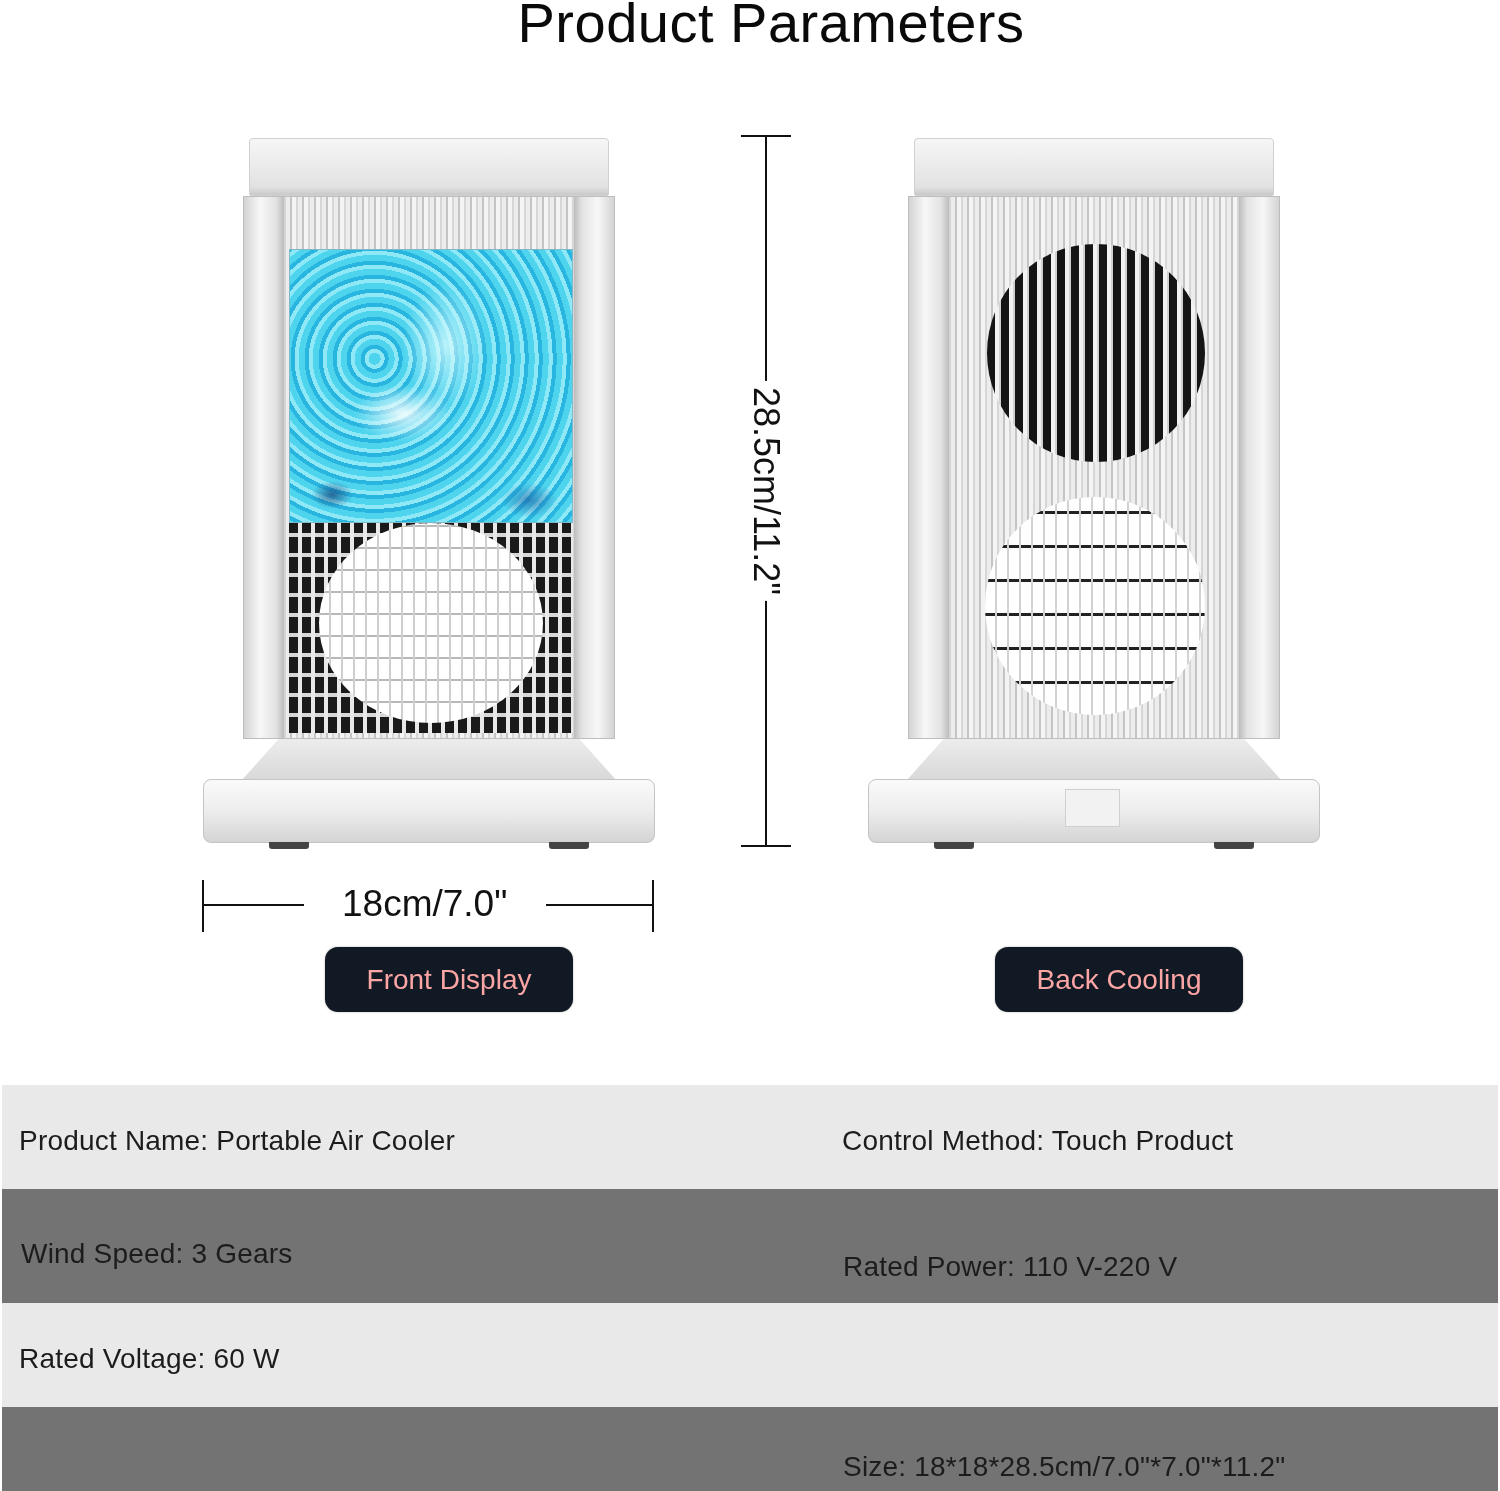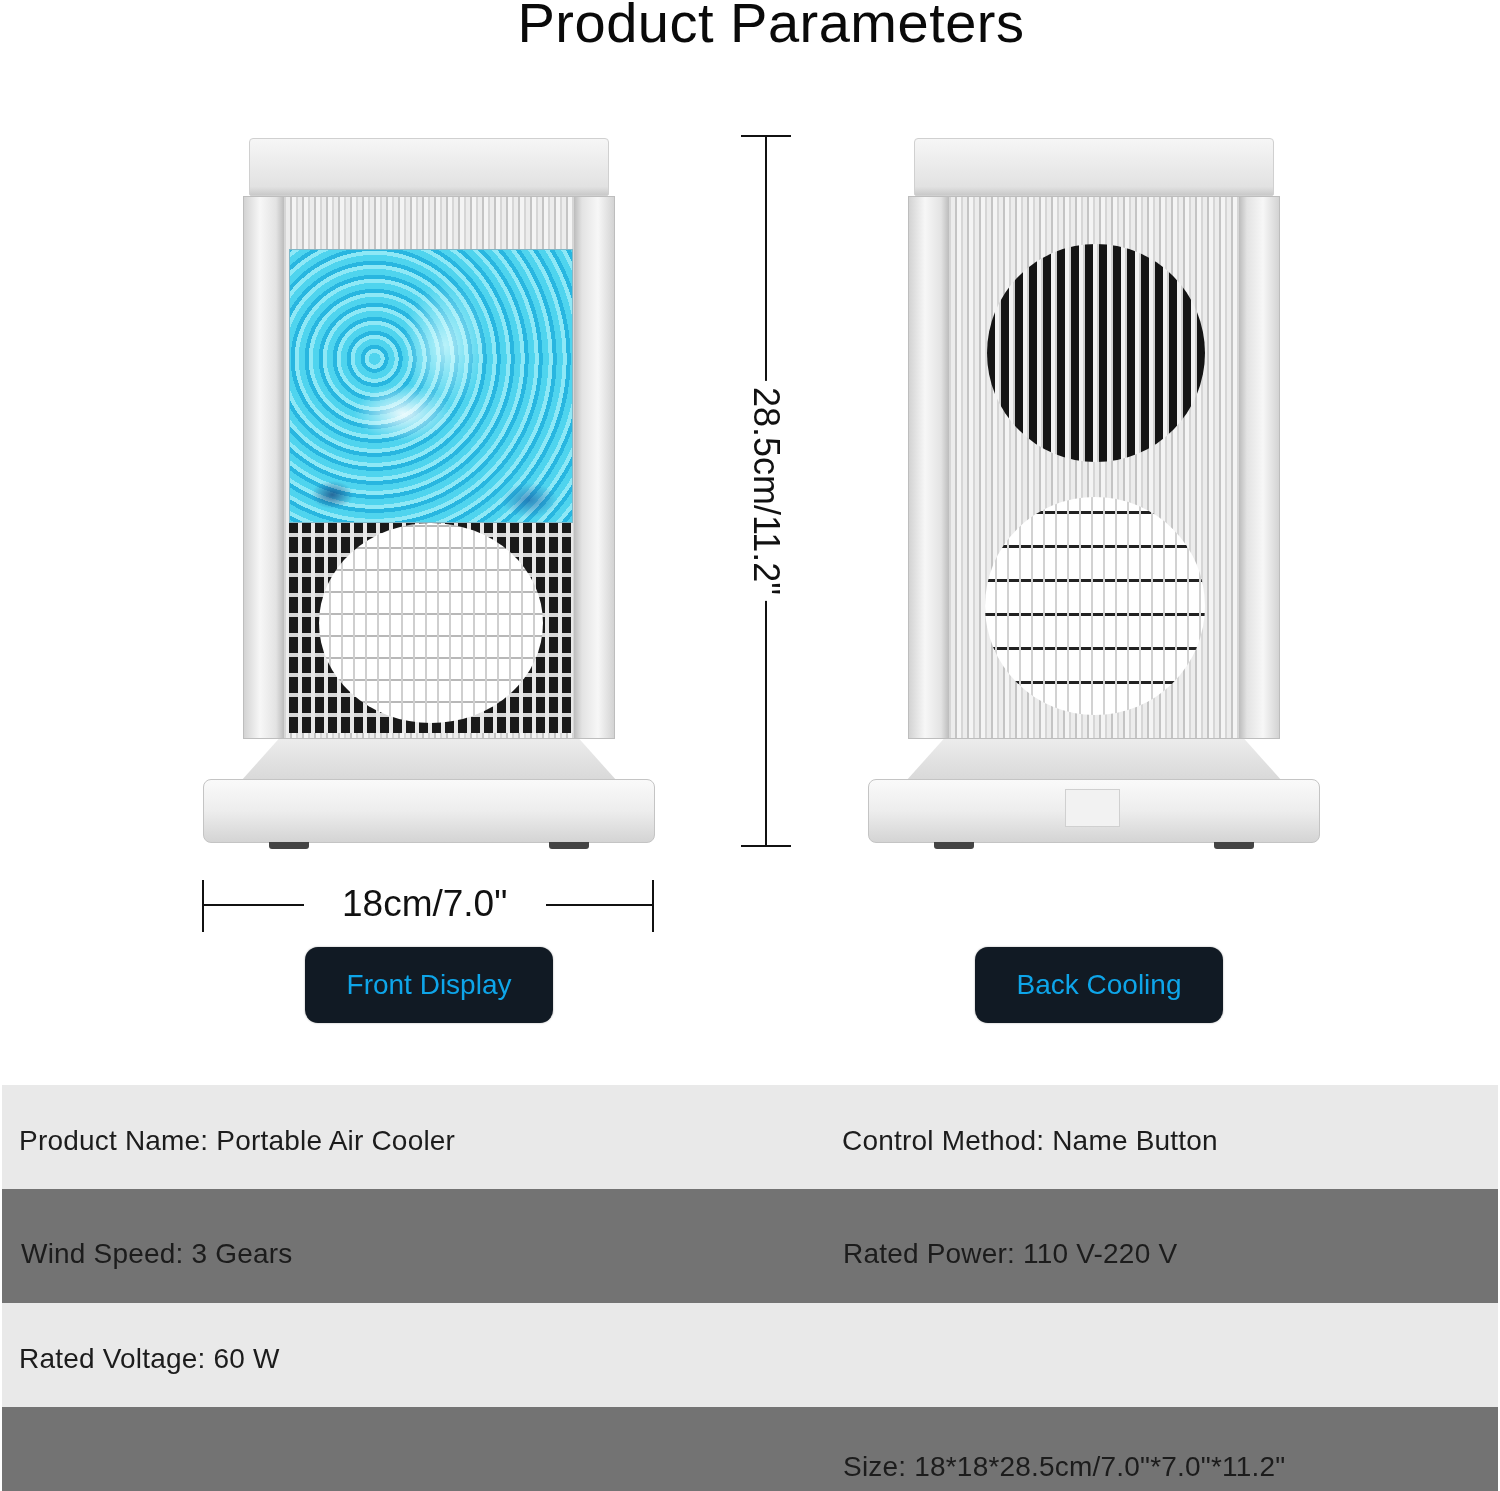--- a/index.html
+++ b/index.html
@@ -106,23 +106,24 @@
     .dim-h .cap-l, .dim-h .cap-r { position: absolute; top: 0; width: 2px; height: 52px; background: #111; }
     .dim-h .cap-l { left: 0; } .dim-h .cap-r { right: 0; }
     .dim-h .seg { position: absolute; top: 24px; height: 2px; background: #111; }
     .dim-h .seg.l { left: 0; width: 102px; } .dim-h .seg.r { right: 0; width: 108px; }
     .dim-h .label {
       position: absolute; left: 140px; top: 3px; font-size: 37px; color: #111; white-space: nowrap;
     }
 
     
     .pill {
-      position: absolute; height: 76px; background: #111a24; color: #0ea5e9;
+      position: absolute; height: 65px; background: #111a24; color: #fca5a5;
       border-radius: 13px; font-size: 28px; display: flex; align-items: center; justify-content: center;
       box-shadow: 0 0 2px rgba(0,0,0,0.35);
+      margin-left: 20px;
     }
     .pill-front { left: 305px; top: 947px; width: 248px; }
     .pill-back  { left: 975px; top: 947px; width: 248px; }
 
     
     .params { position: absolute; left: 2px; top: 1085px; width: 1496px; }
     .row { position: relative; width: 100%; }
     .row.shade { background: #e9e9e9; }
     .row.plain { background: #737373; }
     .row .cell {
@@ -179,25 +180,25 @@
   <div class="seg r"></div>
   <div class="cap-r"></div>
 </div>
 
 <div class="pill pill-front">Front Display</div>
 <div class="pill pill-back">Back Cooling</div>
 
 <div class="params">
   <div class="row shade" style="height:104px">
     <span class="cell" style="left:17px;top:40px">Product Name: Portable Air Cooler</span>
-    <span class="cell" style="left:840px;top:40px">Control Method: Name Button</span>
+    <span class="cell" style="left:840px;top:40px">Control Method: Touch Product</span>
   </div>
   <div class="row plain" style="height:114px">
     <span class="cell" style="left:19px;top:49px">Wind Speed: 3 Gears</span>
-    <span class="cell" style="left:841px;top:49px">Rated Power: 110 V-220 V</span>
+    <span class="cell" style="left:841px;top:62px">Rated Power: 110 V-220 V</span>
   </div>
   <div class="row shade" style="height:104px">
     <span class="cell" style="left:17px;top:40px">Rated Voltage: 60 W</span>
   </div>
   <div class="row plain" style="height:84px">
     <span class="cell" style="left:841px;top:44px">Size: 18*18*28.5cm/7.0"*7.0"*11.2"</span>
   </div>
 </div>
 
 </body></html>

